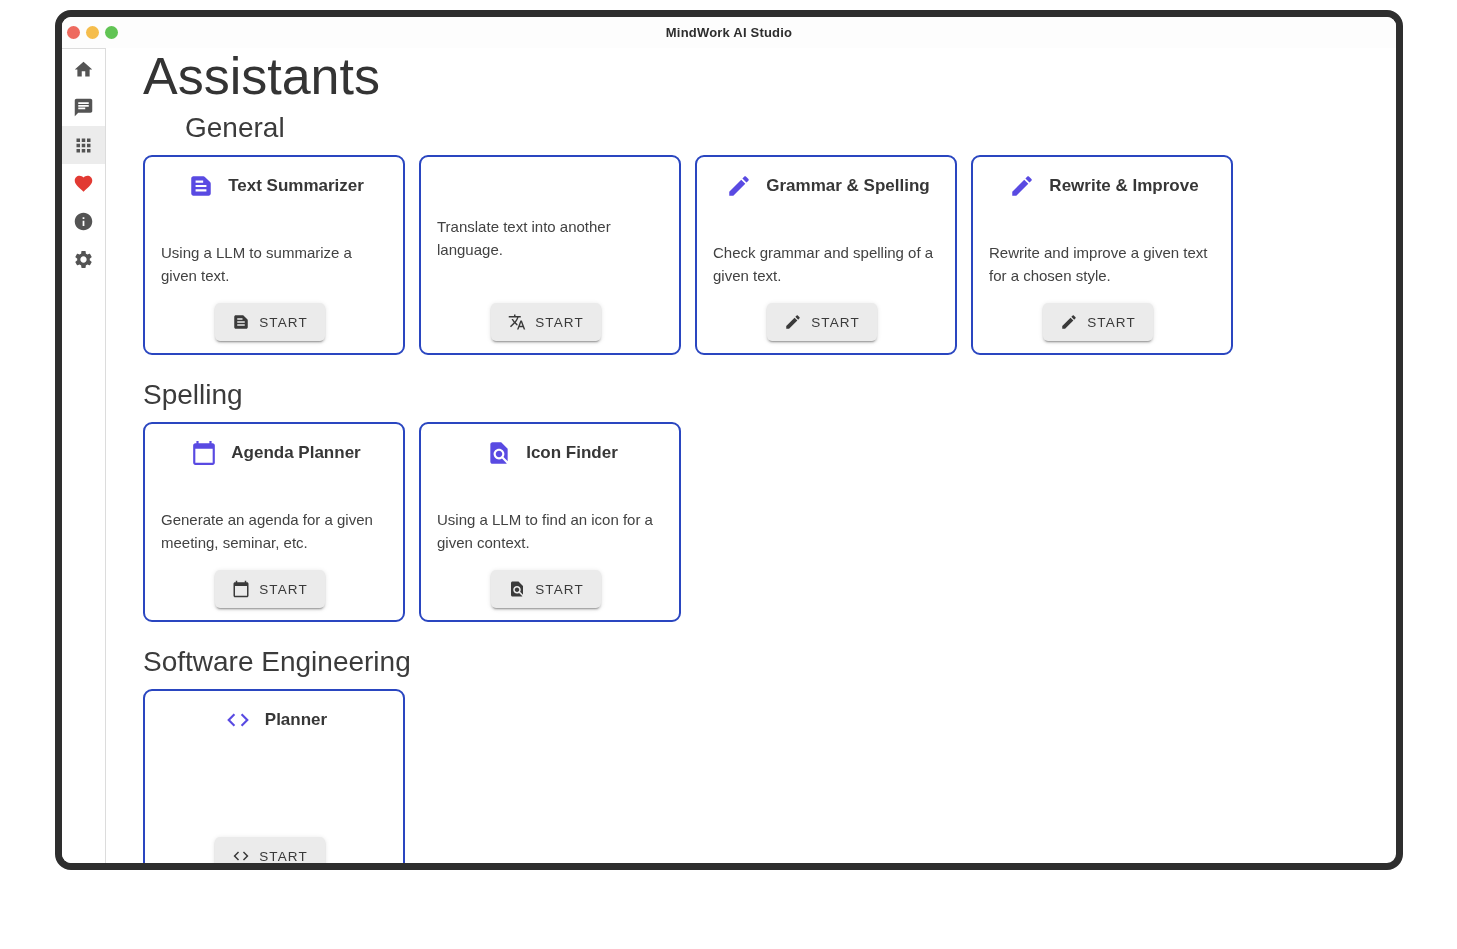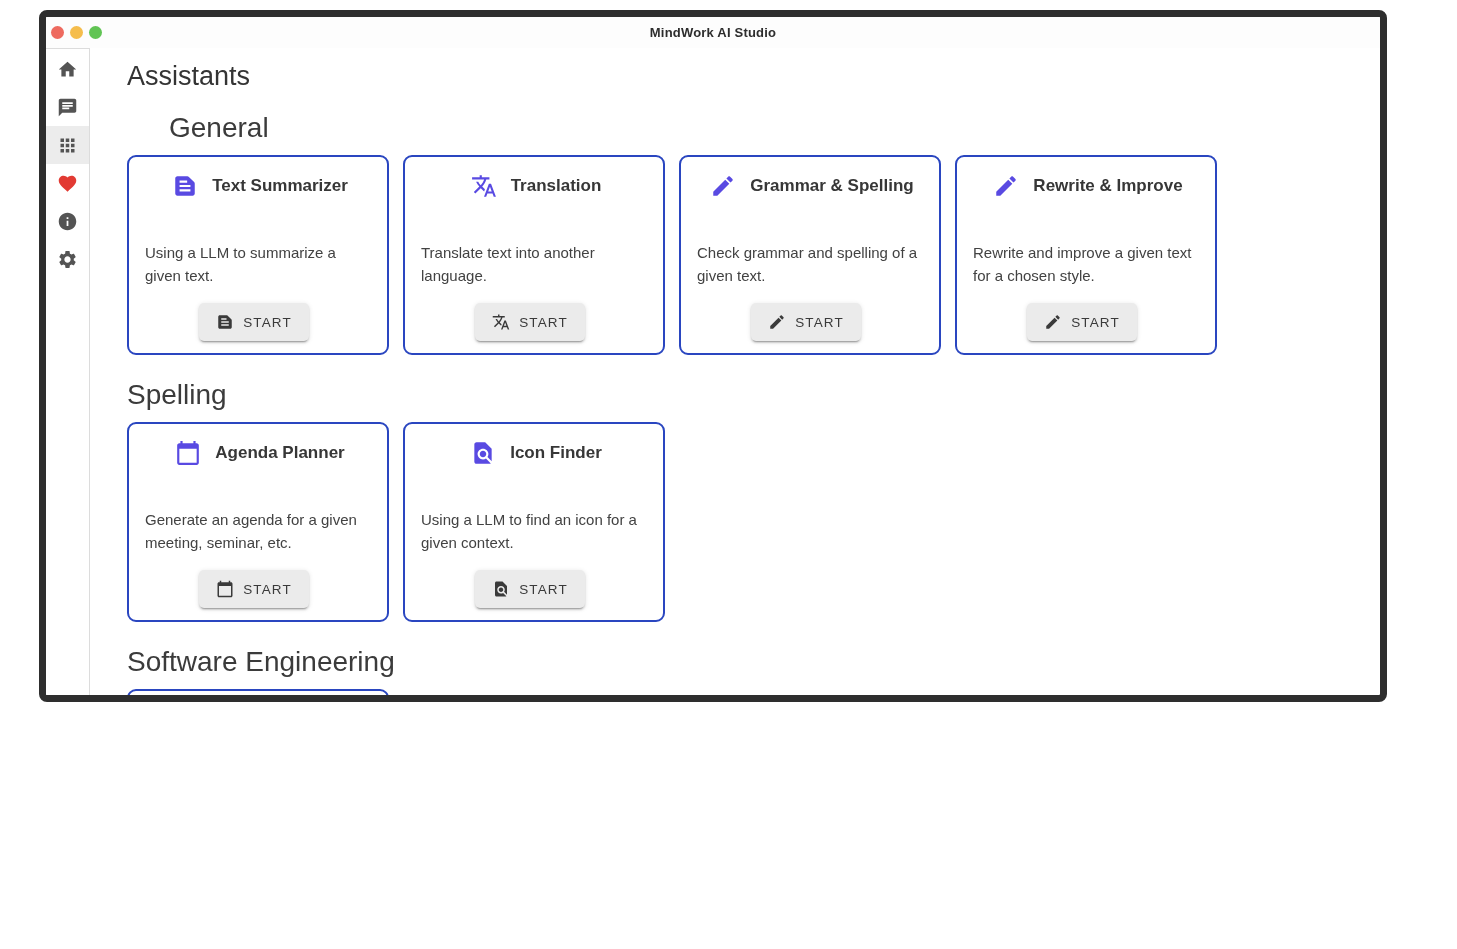--- a/index.html
+++ b/index.html
@@ -1,21 +1,21 @@
 <!DOCTYPE html>
 <html style="--frame: #2e2e2e; --traffic-close: #ee6a5f; --traffic-minimize: #f5bd4c; --traffic-maximize: #61c454; --card-border: #2a46c0; --accent-icon: #594ae2; --heart-icon: #e23a33; --selected-item-bg: #ececec; --button-bg: #ebebeb;"><head>
 <meta charset="utf-8">
 <style>
   * { margin:0; padding:0; box-sizing:border-box; }
   html,body { width:1457px; height:949px; background:#ffffff; overflow:hidden;
               font-family:"Liberation Sans", sans-serif; }
 
   .window {
-    position:absolute; left:39px; top:10px; width:1348px; height:692px;
-    background:#ffffff; border:7px solid var(--frame,#2e2e2e); border-radius:8px;
+    position:absolute; left:55px; top:10px; width:1348px; height:860px;
+    background:#ffffff; border:7px solid var(--frame,#2e2e2e); border-radius:16px;
     overflow:hidden;
   }
 
   
   .titlebar { position:relative; height:31px; background:#fdfdfd;
               display:flex; align-items:center; justify-content:center; }
   .titlebar-title { font-size:13px; font-weight:bold; color:#2d2d2d; letter-spacing:.2px; }
   .traffic { position:absolute; left:5px; top:0; height:100%; display:flex; align-items:center; gap:6px; }
   .tl { width:13px; height:13px; border-radius:50%; border:none; padding:0; cursor:default; }
   .tl.close    { background:var(--traffic-close,#ee6a5f); }
@@ -25,21 +25,21 @@
   
   .app-body { display:flex; height:884px; }
   .sidebar { width:44px; flex:0 0 44px; border-top:1px solid #dcdcdc; border-right:1px solid #dcdcdc;
              background:#ffffff; padding-top:1px; }
   .side-item { width:100%; height:38px; display:flex; align-items:center; justify-content:center; cursor:pointer; }
   .side-item.selected { background:var(--selected-item-bg,#ececec); }
   .side-item svg { width:21px; height:21px; fill:#545454; }
   .side-item.heart svg { fill:var(--heart-icon,#e23a33); }
 
   .main { flex:1; padding:4px 0 0 37px; overflow:hidden; }
-  .page-title { font-size:27px; font-weight:400; color:#343434; line-height:48px; margin-bottom:12px; }
+  .page-title { font-size:52px; font-weight:400; color:#343434; line-height:48px; margin-bottom:12px; }
   .section-title { font-size:28px; font-weight:400; color:#3b3b3b; line-height:32px; margin:24px 0 11px; }
   .section:first-of-type .section-title { margin-top:12px;margin-left:42px; }
 
   .card-row { display:flex; gap:14px; }
   .card {
     width:262px; height:200px; background:#ffffff;
     border:2px solid var(--card-border,#2a46c0); border-radius:9px;
     padding:16px 16px 12px 16px; display:flex; flex-direction:column;align-items:center;
   }
   .card-header { display:flex; align-items:center; gap:14px; padding-left:4px; }
@@ -163,26 +163,20 @@
               <button class="start-btn">
                 <svg>
                     <use href="#i-text-snippet"></use>
                   </svg>
                 <span>START</span>
               </button>
             </div>
           </div>
 
           <div class="card">
-            <div class="card-header">
-              <svg>
-                  <use href="#i-translate"></use>
-                </svg>
-              <span class="card-title">Translation</span>
-            </div>
             <div class="card-desc">Translate text into another language.</div>
             <div class="card-actions">
               <button class="start-btn">
                 <svg>
                     <use href="#i-translate"></use>
                   </svg>
                 <span>START</span>
               </button>
             </div>
           </div>

